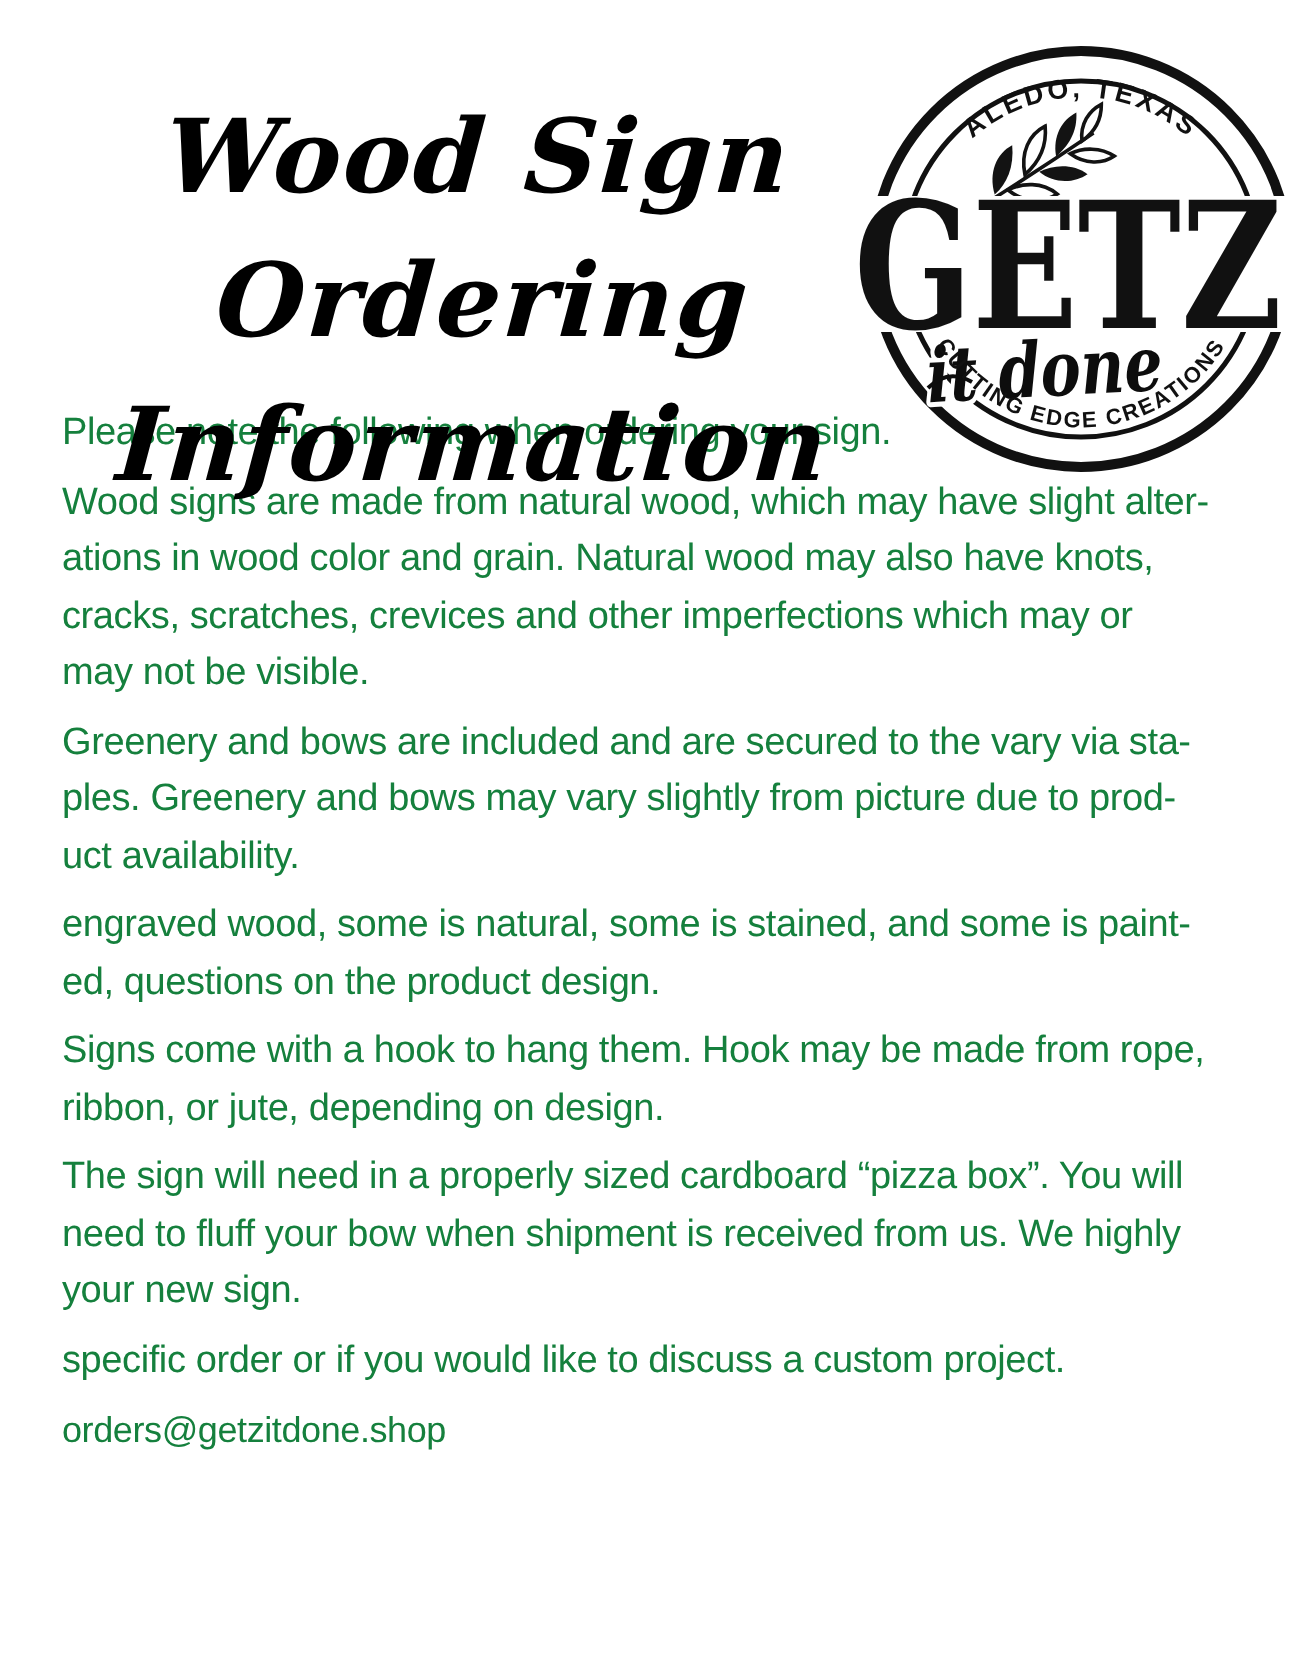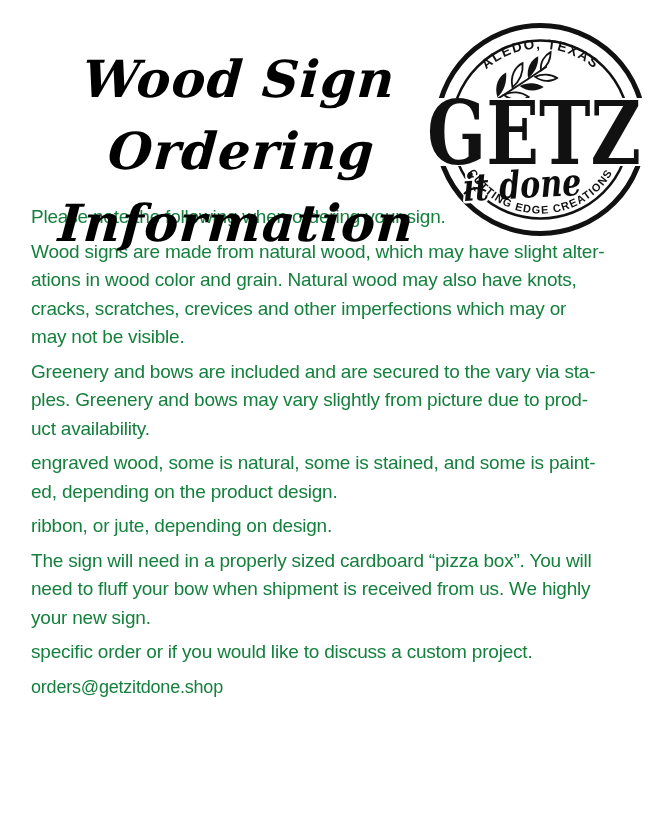--- a/index.html
+++ b/index.html
@@ -142,23 +142,24 @@
           <span class="line">cracks, scratches, crevices and other imperfections which may or</span>
           <span class="line">may not be visible.</span>
         </p>
         <p class="para">
           <span class="line">Greenery and bows are included and are secured to the vary via sta-</span>
           <span class="line">ples. Greenery and bows may vary slightly from picture due to prod-</span>
           <span class="line">uct availability.</span>
         </p>
         <p class="para">
           <span class="line">engraved wood, some is natural, some is stained, and some is paint-</span>
-          <span class="line">ed, depending on the product design.</span>
+          <span class="line">ed, questions on the product design.</span>
         </p>
         <p class="para">
+          <span class="line">Signs come with a hook to hang them. Hook may be made from rope,</span>
           <span class="line">ribbon, or jute, depending on design.</span>
         </p>
         <p class="para">
           <span class="line">The sign will need in a properly sized cardboard “pizza box”. You will</span>
           <span class="line">need to fluff your bow when shipment is received from us. We highly</span>
           <span class="line">your new sign.</span>
         </p>
         <p class="para">
           <span class="line">specific order or if you would like to discuss a custom project.</span>
         </p>

